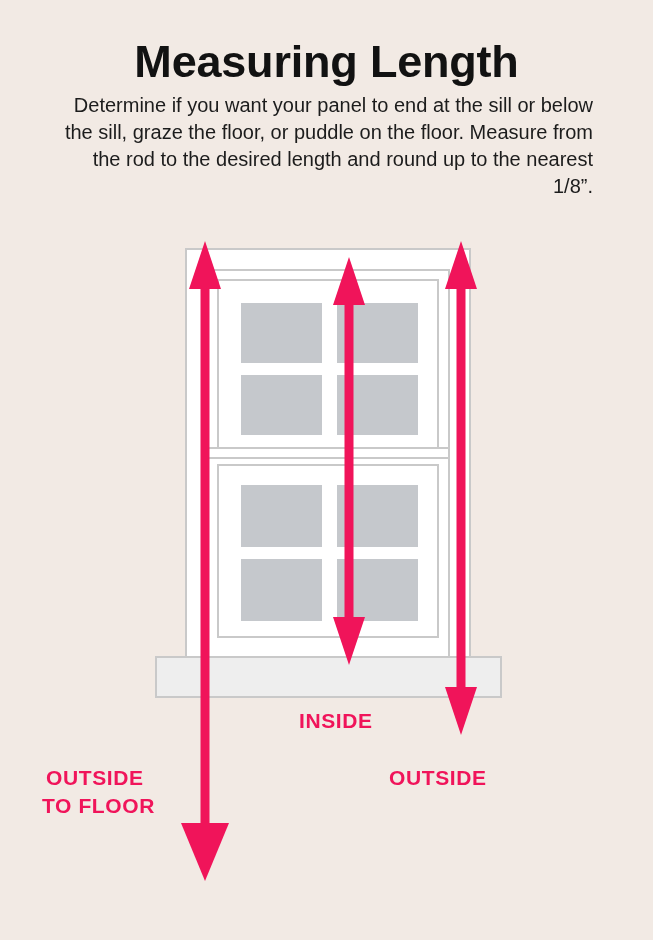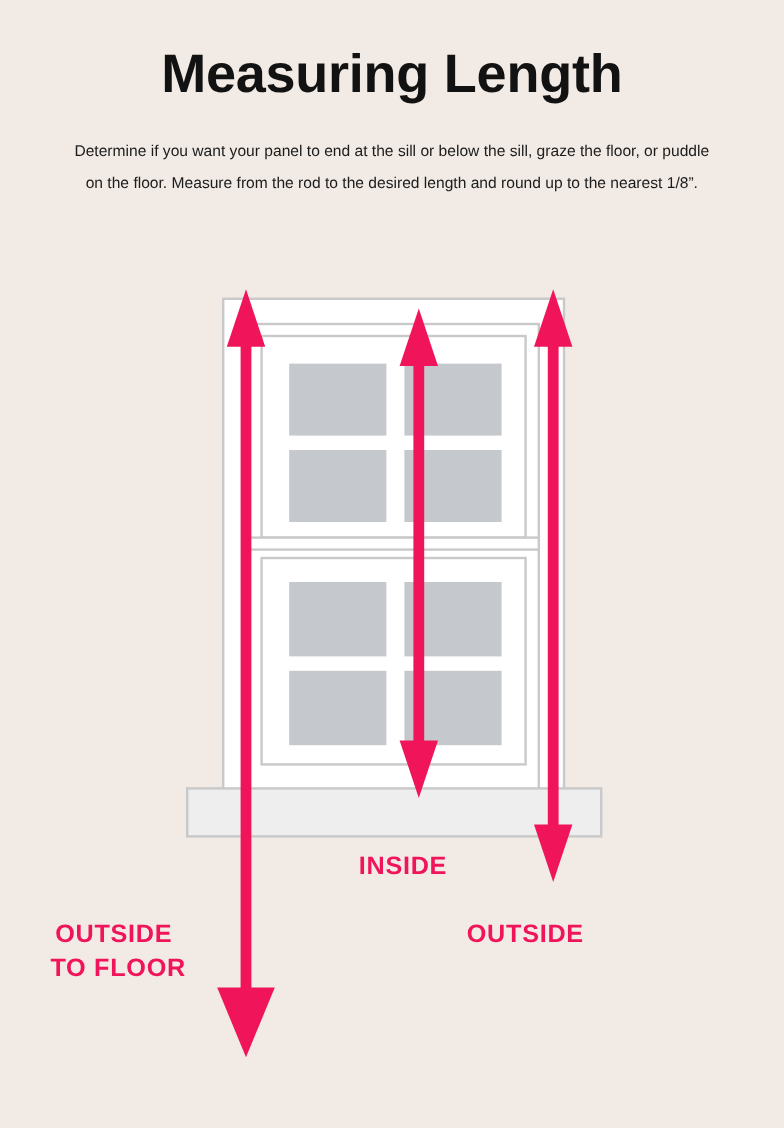--- a/index.html
+++ b/index.html
@@ -25,25 +25,25 @@
     left: 0;
     width: 653px;
     text-align: center;
     font-size: 45px;
     font-weight: bold;
     color: #121212;
     letter-spacing: -0.2px;
   }
   .subtitle {
     position: absolute;
-    top: 112px;
+    top: 92px;
     left: 60px;
     width: 533px;
-    text-align: center;
-    font-size: 13px;
+    text-align: right;
+    font-size: 20px;
     line-height: 27px;
     color: #1c1c1c;
   }
   .diagram {
     position: absolute;
     top: 233px;
     left: 0;
     width: 524px;
     height: 700px;
   }

